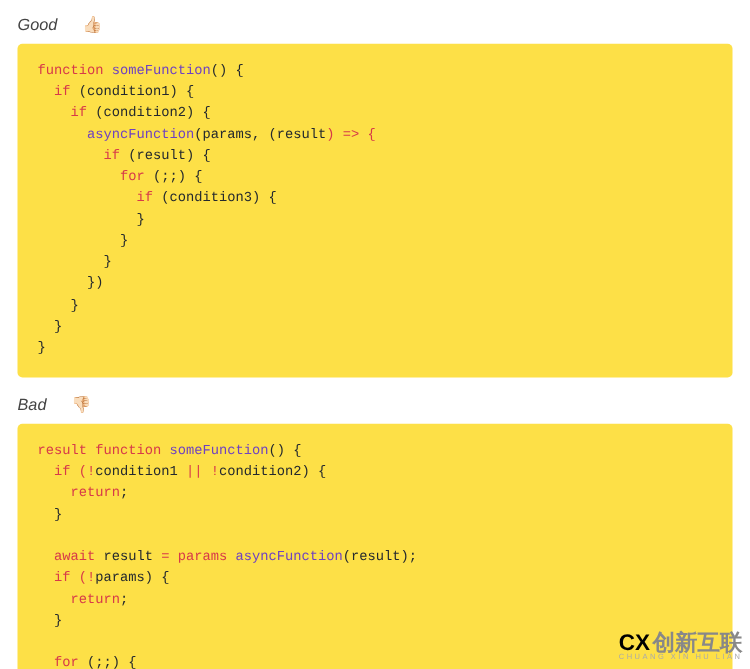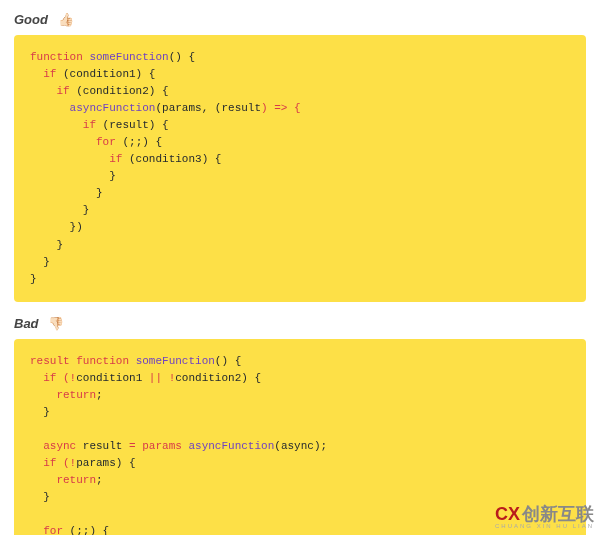--- a/index.html
+++ b/index.html
@@ -11,22 +11,21 @@
     padding: 8px 14px;
     width: 600px;
   }
   .section-label {
     font-style: italic;
     font-size: 13px;
     color: #444;
     margin: 4px 0 8px 0;
     display: flex;
     align-items: flex-end;
-    gap: 10px;
-    font-weight: bold;
+    gap: 20px;
   }
   .emoji { font-style: normal; font-size: 13px; }
   pre.code-block {
     background: #fde047;
     border-radius: 4px;
     padding: 14px 16px;
     font-family: "SFMono-Regular", Consolas, "Liberation Mono", Menlo, monospace;
     font-size: 11px;
     line-height: 1.55;
     white-space: pre;
@@ -49,21 +48,21 @@
     line-height: 1;
   }
   .watermark .sub {
     font-size: 6px;
     font-weight: normal;
     letter-spacing: 2px;
     display: block;
     color: #aaa;
     text-align: right;
   }
-  .watermark .x { color: #b91c1c; margin-right: 2px; }
+  .watermark .x { color: #000000; margin-right: 2px; }
 </style>
 </head>
 <body>
 
 <div class="section-label">
   <span>Good</span>
   <span class="emoji">👍🏻</span>
 </div>
 
 <pre class="code-block"><span class="kw">function</span> <span class="fn">someFunction</span><span>() {</span>
@@ -84,21 +83,21 @@
 <div class="section-label">
   <span>Bad</span>
   <span class="emoji">👎🏻</span>
 </div>
 
 <pre class="code-block"><span class="kw">result</span> <span class="kw">function</span> <span class="fn">someFunction</span><span>() {</span>
   <span class="kw">if</span><span class="op"> (!</span><span>condition1 </span><span class="op">||</span><span class="op"> !</span><span>condition2) {</span>
     <span class="kw">return</span><span>;</span>
   <span>}</span>
 
-  <span class="kw">async</span><span> result </span><span class="op">=</span><span class="kw"> params</span><span class="fn"> asyncFunction</span><span>(async);</span>
+  <span class="kw">await</span><span> result </span><span class="op">=</span><span class="kw"> params</span><span class="fn"> asyncFunction</span><span>(result);</span>
   <span class="kw">if</span><span class="op"> (!</span><span>params) {</span>
     <span class="kw">return</span><span>;</span>
   <span>}</span>
 
   <span class="kw">for</span><span> (;;) {</span>
     
     
   
 </pre>
 

